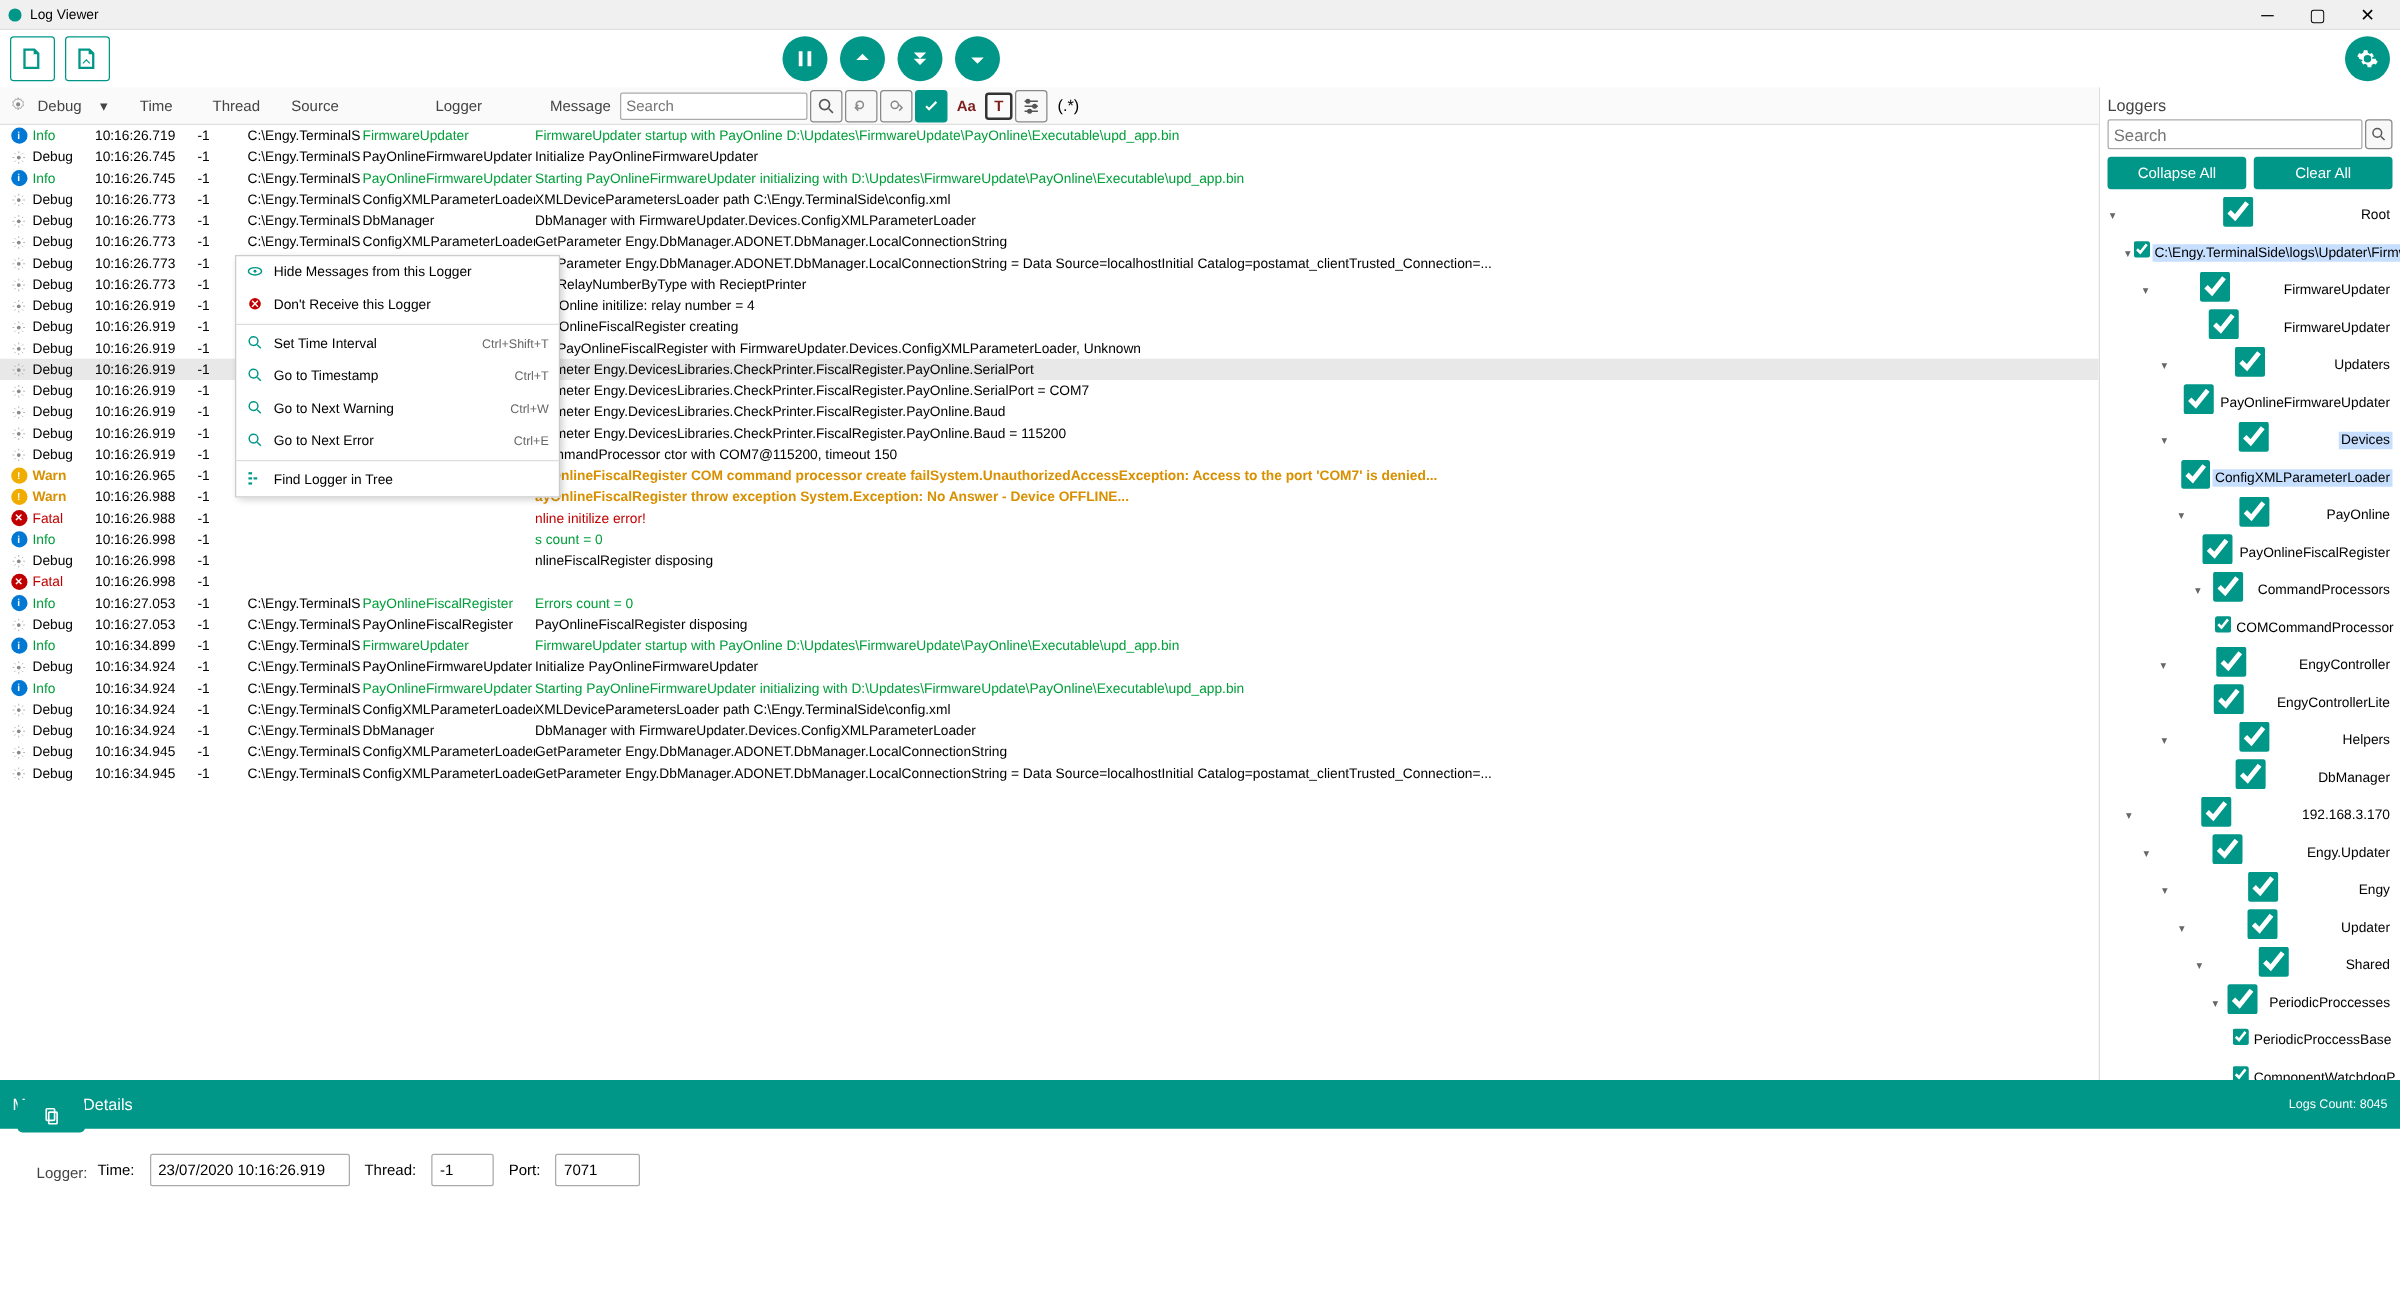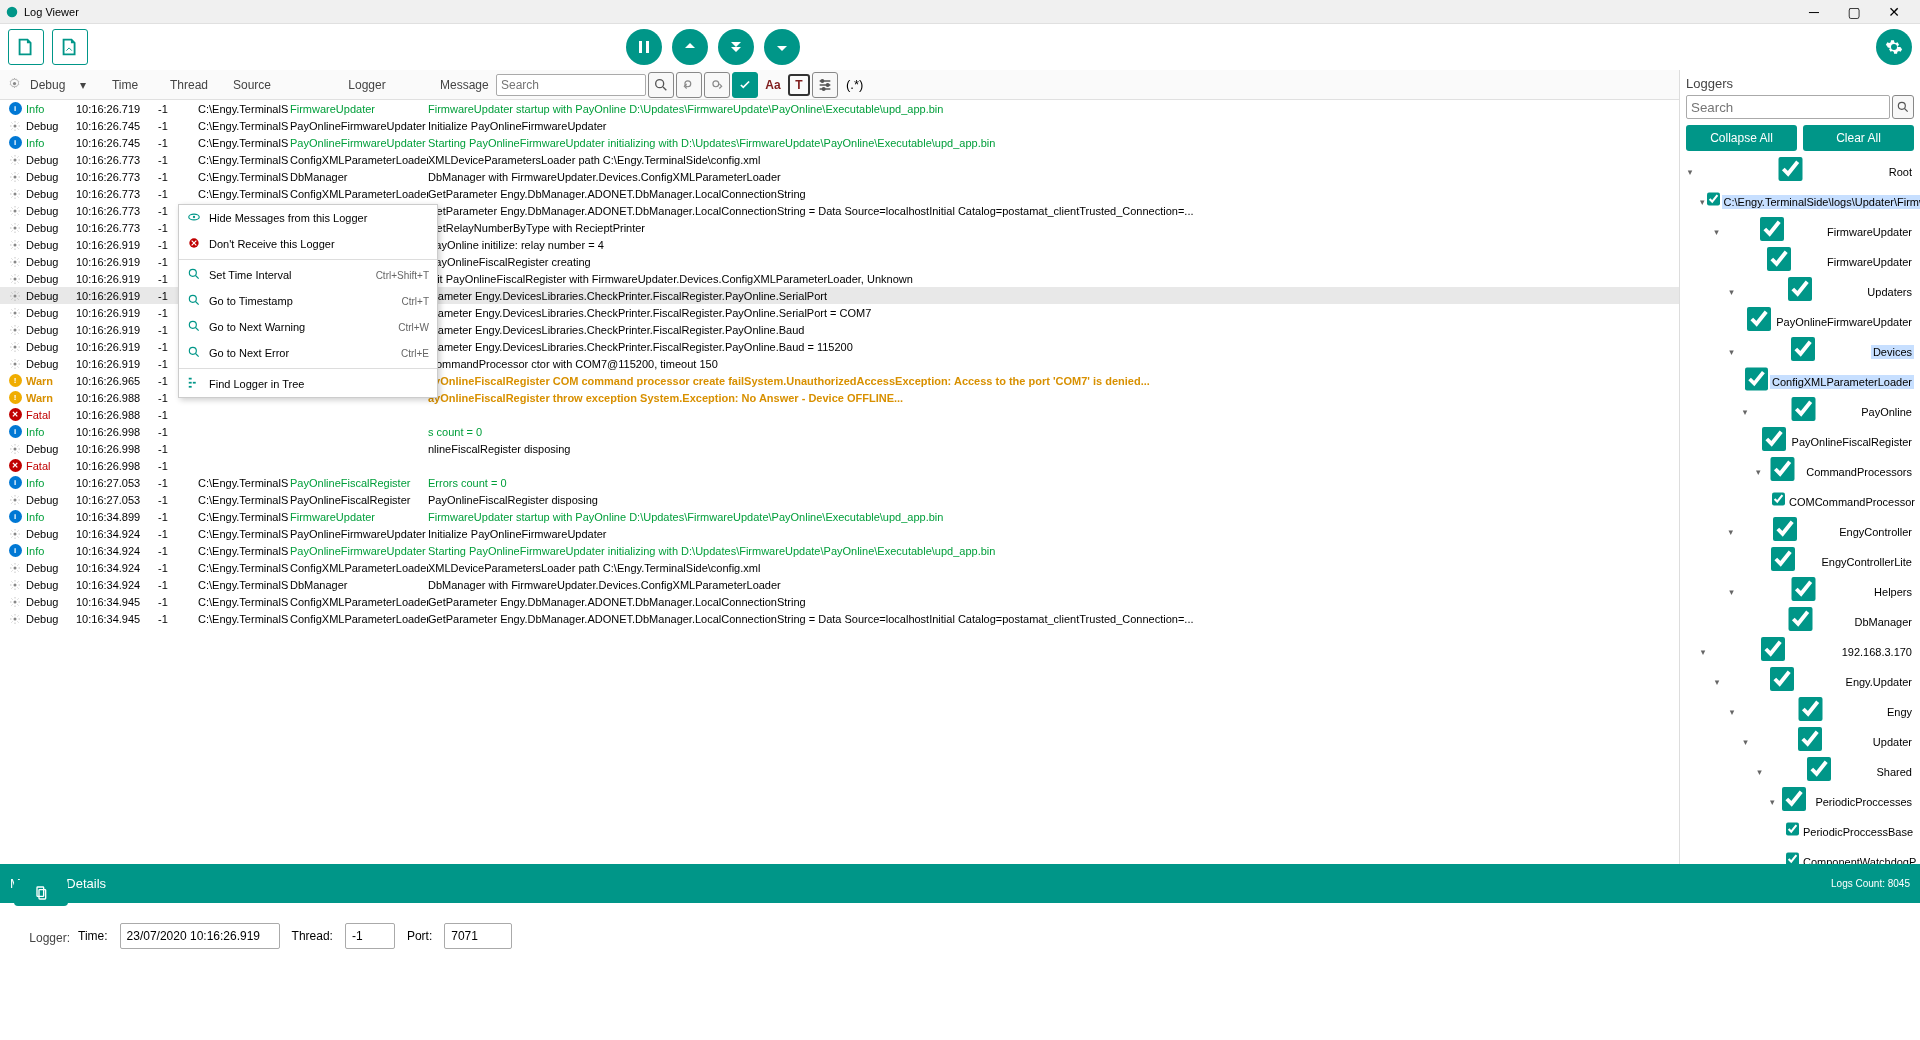--- a/index.html
+++ b/index.html
@@ -43,21 +43,21 @@
 .row .lg { width: 138px; white-space: nowrap; overflow: hidden; }
 .row .ms { flex: 1; white-space: nowrap; overflow: hidden; text-overflow: ellipsis; }
 .row.info .ic-circle { background: #0078d4; }
 .ic-circle { width: 13px; height: 13px; border-radius: 50%; display: flex; align-items: center; justify-content: center; color: #fff; font-size: 8px; font-weight: bold; }
 .ic-gear { width: 13px; height: 13px; color: #888; }
 .row.info .ms, .row.info .lg { color: #009e3a; }
 .row.info .lv { color: #009e3a; }
 .row.warn .ms, .row.warn .lv { color: #d89000; font-weight: bold; }
 .row.fatal .ms, .row.fatal .lv { color: #c00000; }
 
-.ctx-menu { position: absolute; left: 178px; top: 104px; width: 260px; background: #fff; border: 1px solid #ccc; box-shadow: 2px 2px 6px rgba(0,0,0,.2); z-index: 100; }
+.ctx-menu { position: absolute; left: 188px; top: 104px; width: 260px; background: #fff; border: 1px solid #ccc; box-shadow: 2px 2px 6px rgba(0,0,0,.2); z-index: 100; }
 .ctx-item { display: flex; align-items: center; height: 26px; padding: 0 8px; cursor: pointer; font-size: 11px; }
 .ctx-item .ci-icon { width: 22px; }
 .ctx-item .ci-label { flex: 1; }
 .ctx-item .ci-shortcut { color: #666; font-size: 10px; }
 .ctx-sep { height: 1px; background: #ddd; margin: 2px 0; }
 
 .loggers-panel h4 { font-size: 13px; font-weight: normal; color: #444; margin-bottom: 4px; }
 .loggers-panel input { width: 100%; height: 24px; border: 1px solid #aaa; border-radius: 2px; padding: 0 4px; margin-bottom: 6px; }
 .lg-btns { display: flex; gap: 6px; margin-bottom: 6px; }
 .lg-btn { flex: 1; height: 26px; background: #009688; color: #fff; border: none; border-radius: 3px; cursor: pointer; font-size: 12px; }
@@ -437,20 +437,21 @@
         </div>
         <div class="row fatal">
           <span class="ic">
             <span class="ic-circle" style="background:#c00000">✕</span>
           </span>
           <span class="lv">Fatal</span>
           <span class="tm">10:16:26.988</span>
           <span class="th">-1</span>
           <span class="sr"></span>
           <span class="lg"></span>
+          <span class="ms">nline initilize error!</span>
         </div>
         <div class="row info">
           <span class="ic">
             <span class="ic-circle" style="background:#0078d4">i</span>
           </span>
           <span class="lv">Info</span>
           <span class="tm">10:16:26.998</span>
           <span class="th">-1</span>
           <span class="sr"></span>
           <span class="lg"></span>

